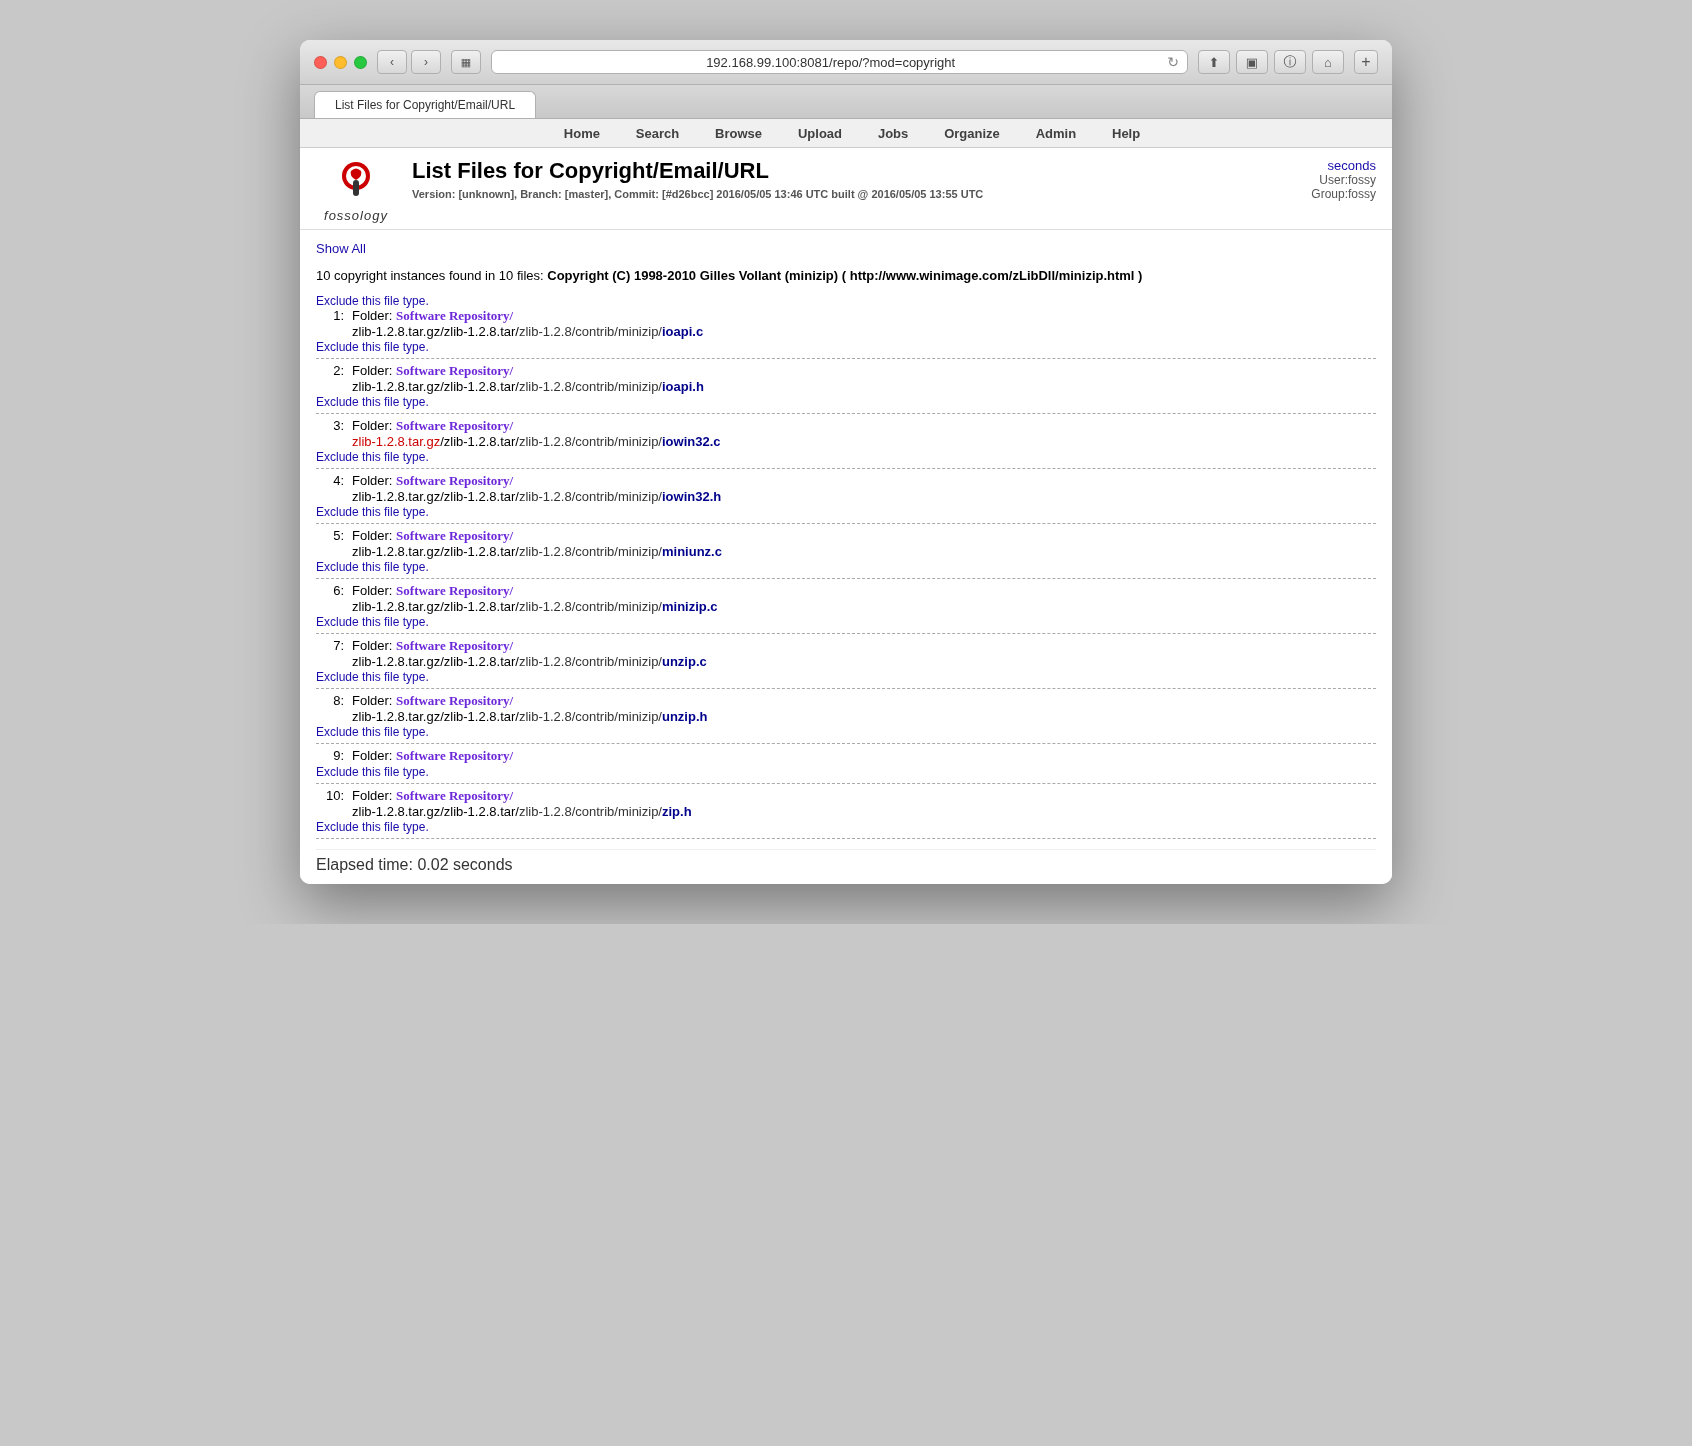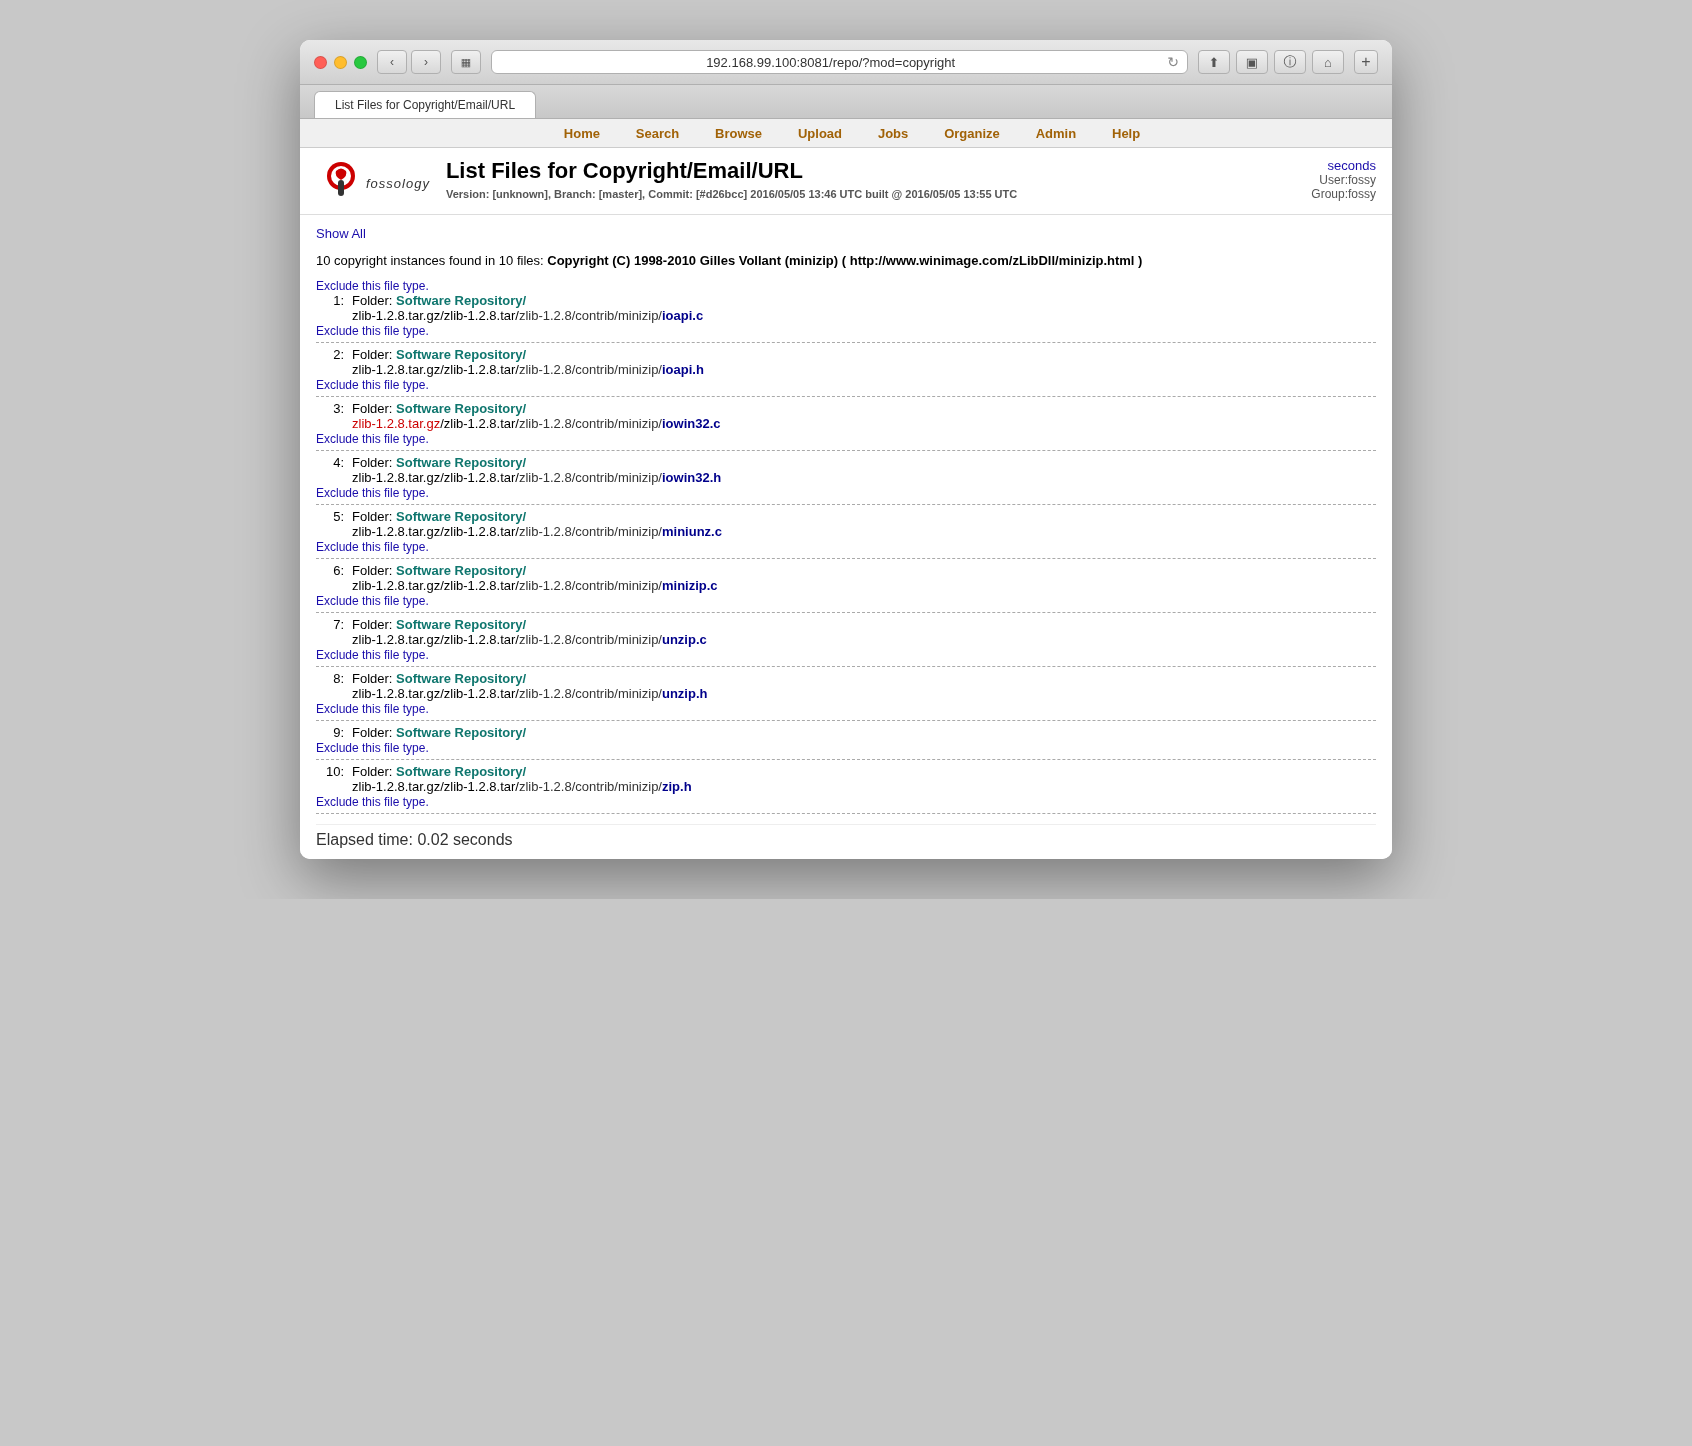--- a/index.html
+++ b/index.html
@@ -158,38 +158,38 @@
     }
 
     
     .site-nav {
       background: #f0f0f0;
       border-bottom: 1px solid #ccc;
       padding: 6px 0;
       text-align: center;
     }
     .site-nav a {
-      color: #a16207;
+      color: #404040;
       text-decoration: none;
       margin: 8px 10px;
       font-size: 13px;
       font-weight: bold;
       padding-left: 12px;
     }
 
     
     .site-header {
       display: flex;
       align-items: flex-start;
       padding: 10px 16px 6px;
       border-bottom: 1px solid #ddd;
     }
     .logo-area {
       display: flex;
-      flex-direction: row;
+      flex-direction: column;
       align-items: center;
       margin-right: 16px;
       min-width: 80px;
     }
     .logo-icon {
       width: 50px;
       height: 50px;
     }
     .logo-text {
       font-size: 13px;
@@ -265,23 +265,24 @@
       text-align: right;
     }
     .file-details {
       flex: 1;
     }
     .folder-line {
       font-size: 13px;
       color: #000;
     }
     .folder-link {
-      color: #0f766e;
+      color: #6d28d9;
       font-weight: bold;
       text-decoration: none;
+      font-family: Liberation Serif, serif;
     }
     .file-path-line {
       font-size: 13px;
       color: #333;
     }
     .path-link {
       color: #000000;
       text-decoration: none;
     }
     .path-link-red {

